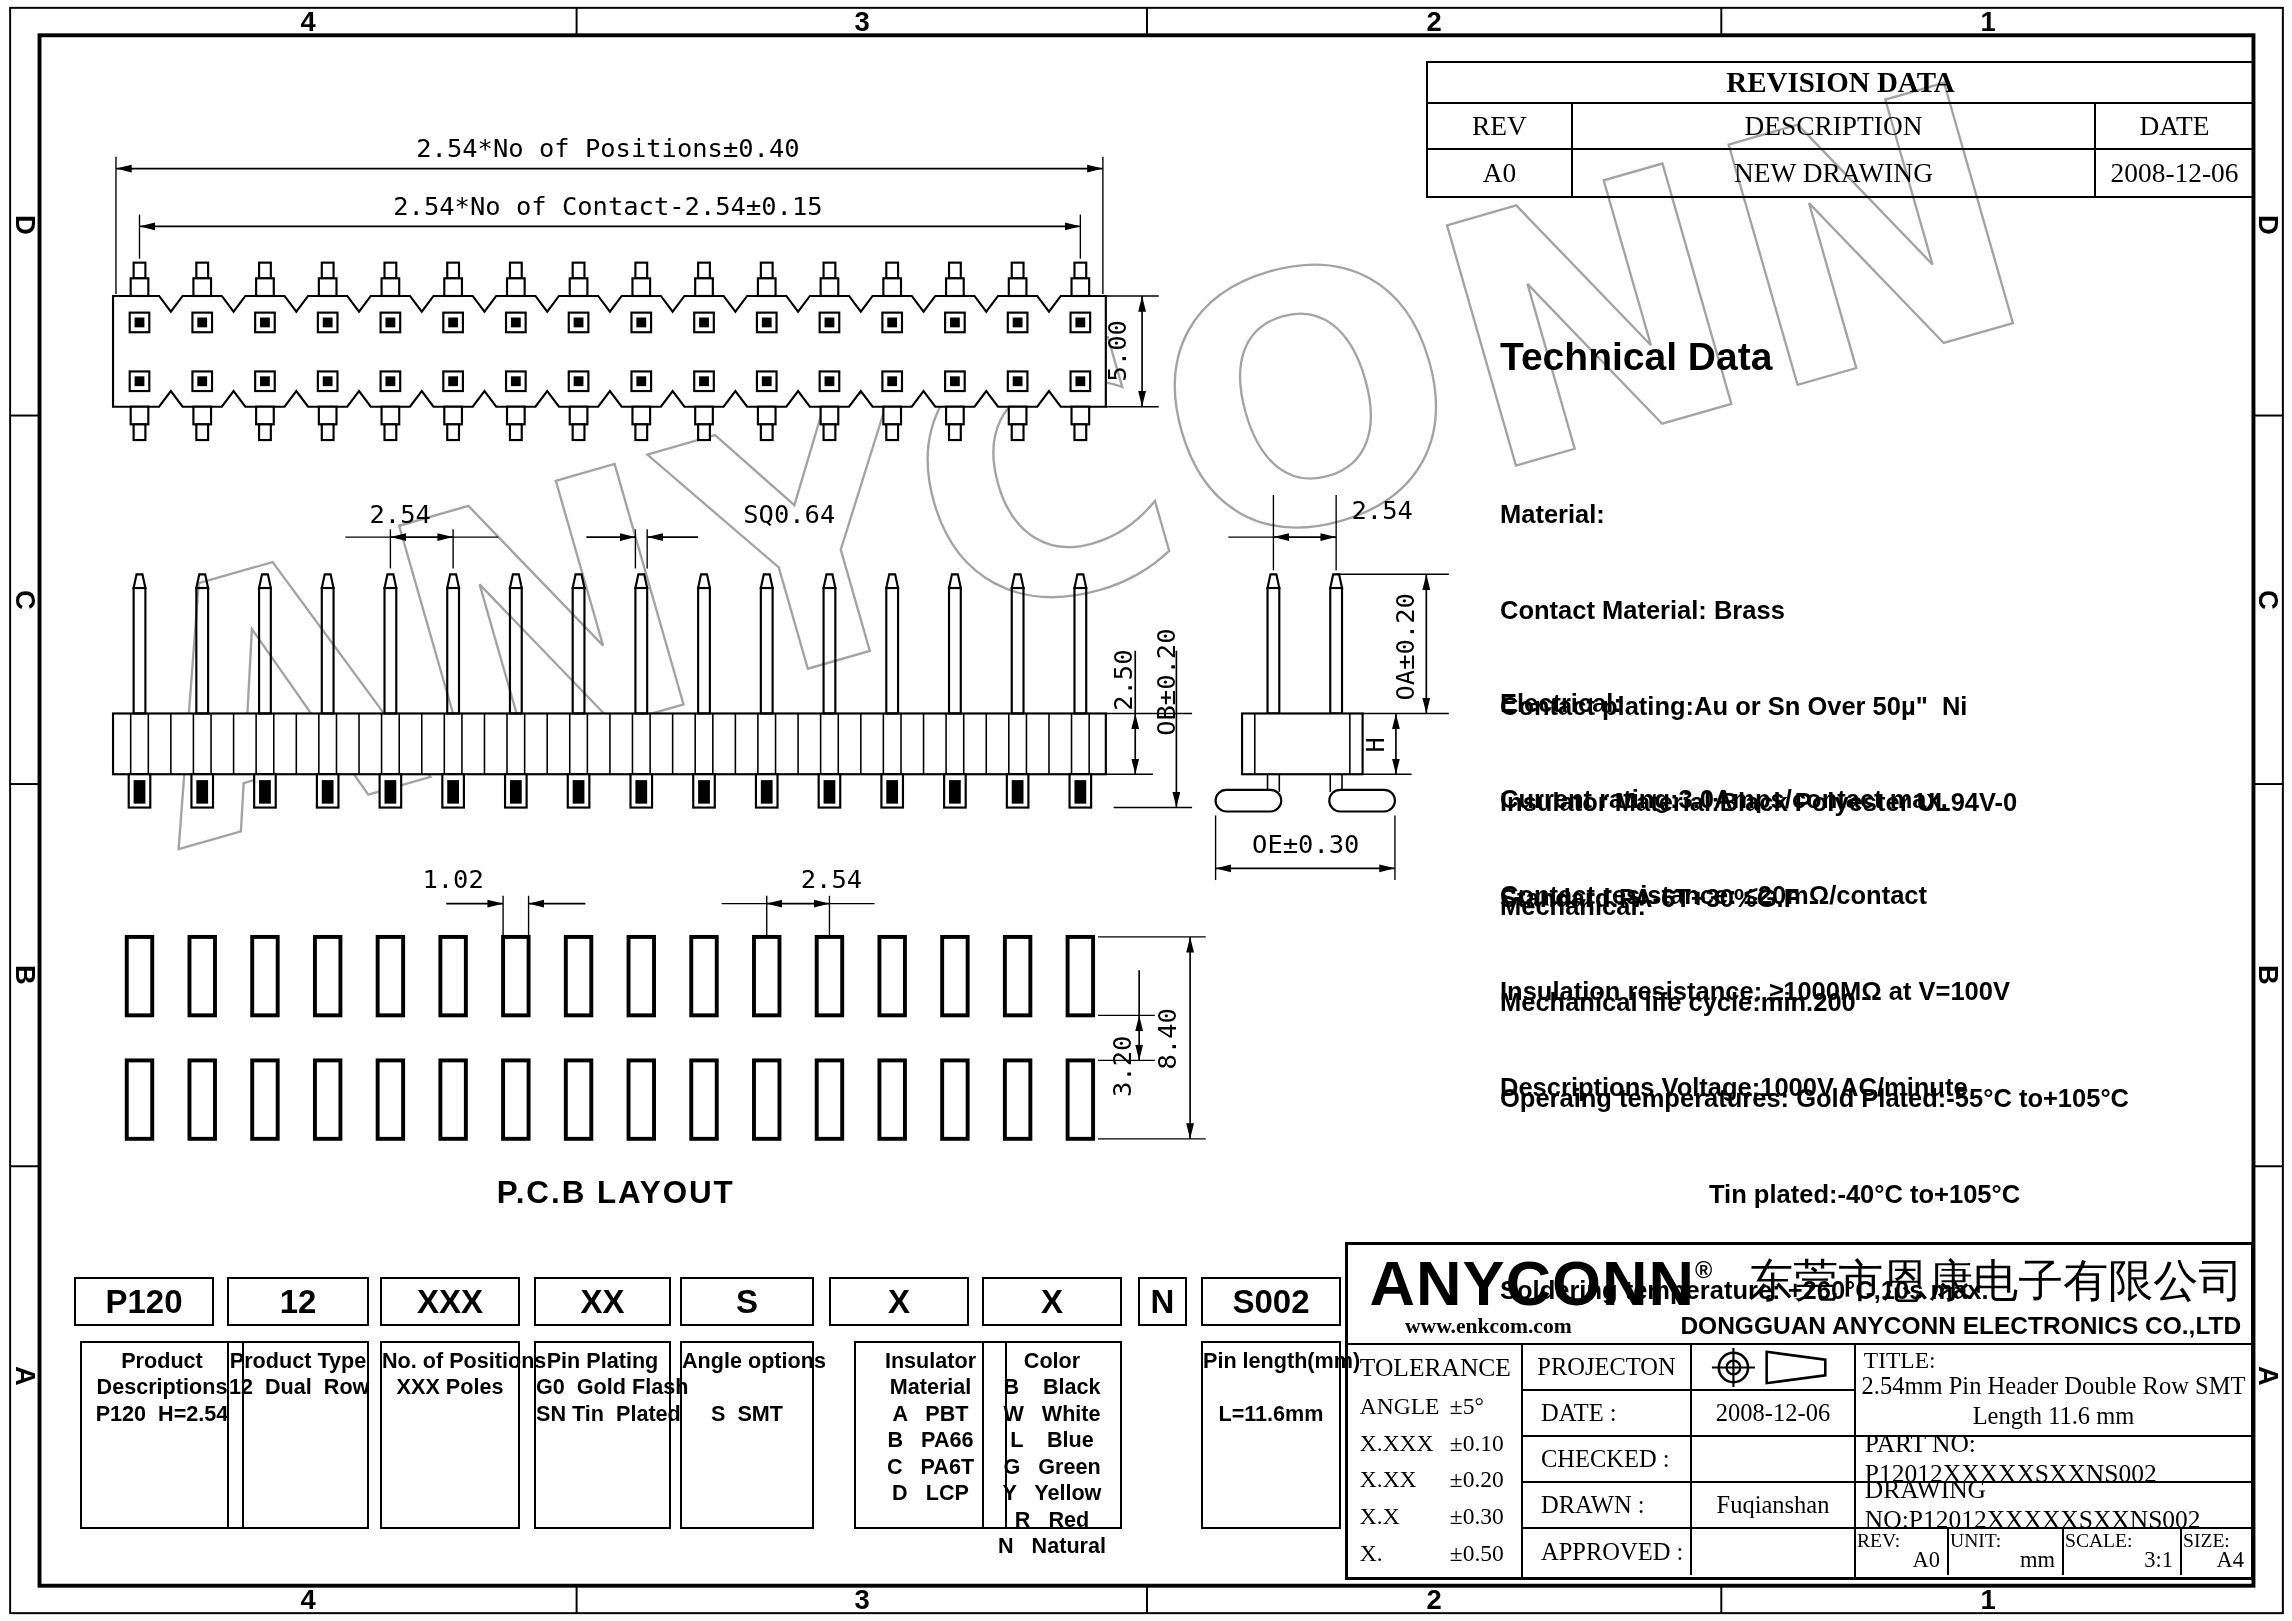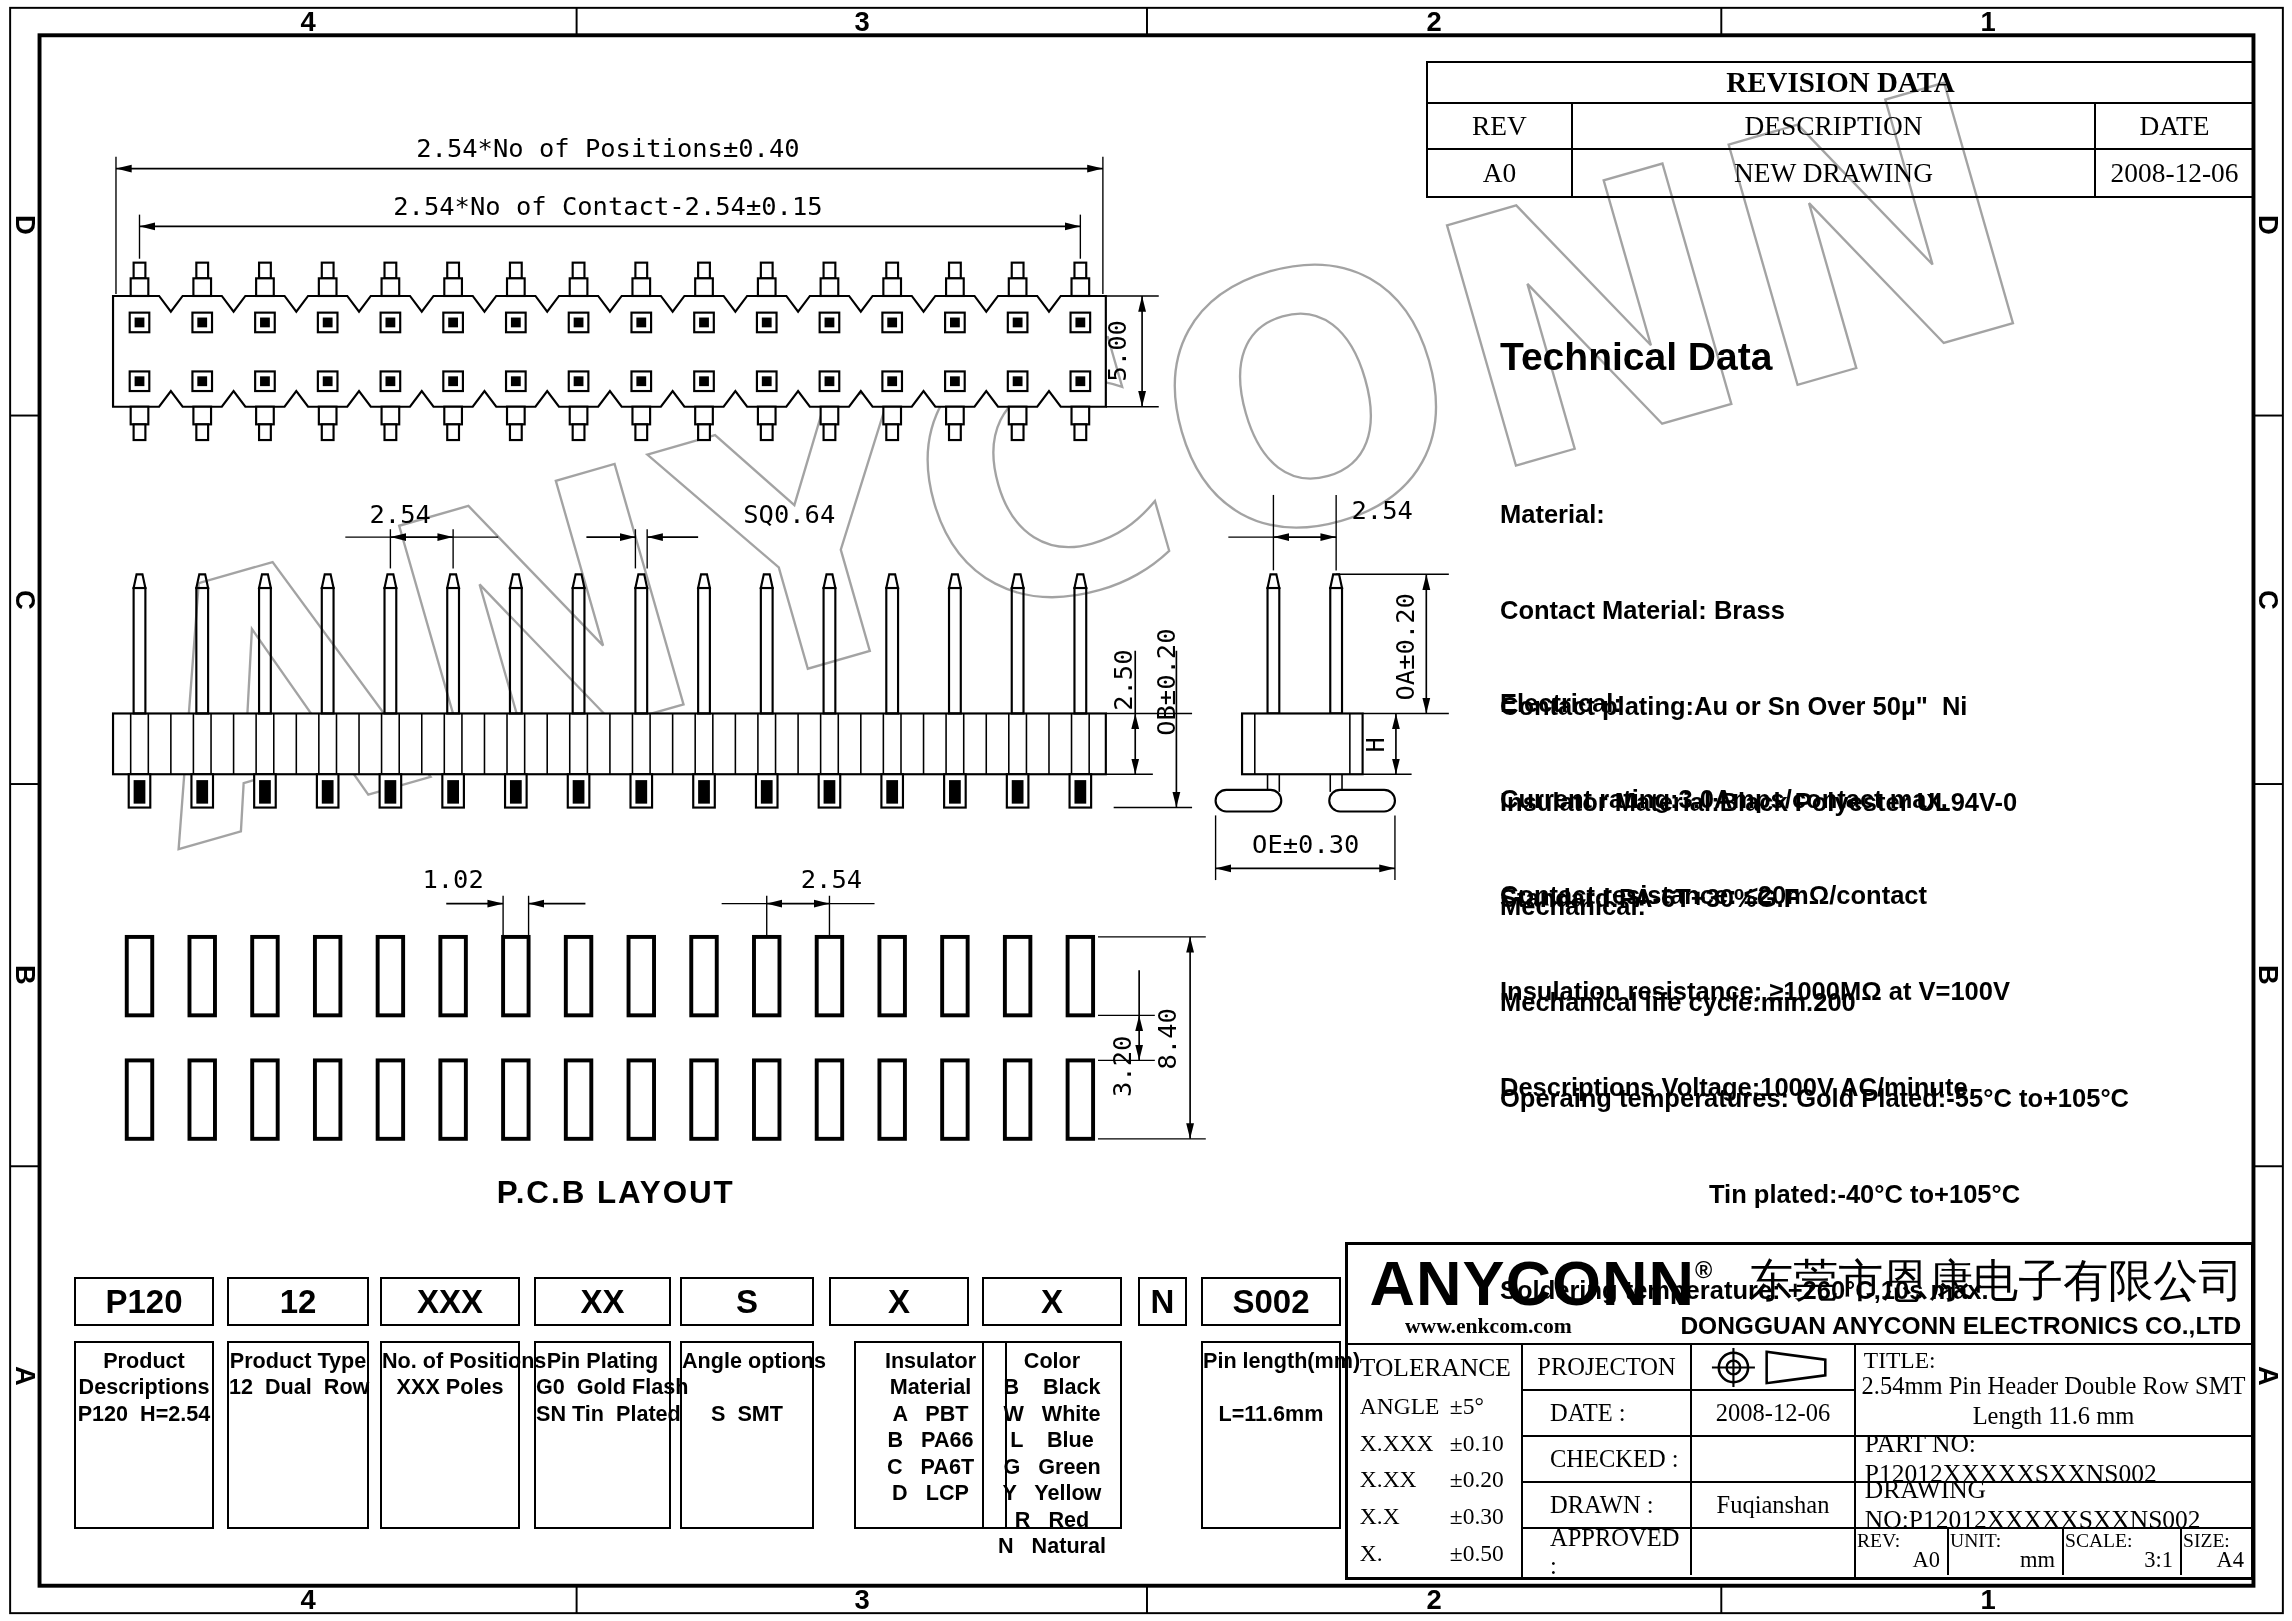--- a/index.html
+++ b/index.html
@@ -56,21 +56,21 @@
   .tb-body{flex:1;display:flex;min-height:0}
   .tb-tol{width:175px;border-right:2.9px solid #000;box-sizing:border-box;display:flex;flex-direction:column;
           justify-content:space-between;padding:7.8px 11.8px 9.8px 11.8px;font-size:23.5px}
   .tol-title{text-align:center;font-size:25.5px}
   .tolrow{display:flex}
   .tolrow .k{width:90px}
   .tb-mid{width:331px;display:flex;flex-direction:column}
   .tb-row{height:46px;display:flex;border-bottom:2.5px solid #000;box-sizing:border-box}
   .tb-row:last-child{border-bottom:none}
   .tb-cellL{width:169px;border-right:2.9px solid #000;box-sizing:border-box;display:flex;align-items:center;
-            padding-left:27px;font-size:24.5px}
+            padding-left:18px;font-size:24.5px}
   .tb-cellL.center{justify-content:center;padding-left:0}
   .tb-cellR{flex:1;display:flex;align-items:center;justify-content:center;font-size:24.5px}
   .tb-right{flex:1;border-left:2.9px solid #000;box-sizing:border-box;display:flex;flex-direction:column}
   .tb-title{height:92px;border-bottom:2.5px solid #000;box-sizing:border-box;position:relative}
   .tb-title .lbl{position:absolute;left:7.8px;top:2px;font-size:23.5px}
   .tb-title .val{position:absolute;left:0;right:0;top:25.5px;text-align:center;font-size:24.5px;line-height:30px;white-space:pre-line}
   .tb-line{height:46px;border-bottom:2.5px solid #000;box-sizing:border-box;display:flex;align-items:center;
            padding-left:8.8px;font-size:25.5px}
   .tb-bot{height:46px;display:flex}
   .tb-bot>div{position:relative;border-left:2.5px solid #000;box-sizing:border-box}
@@ -532,21 +532,21 @@
   <div class="code" style="left:74px;width:140px">P120</div>
   <div class="code" style="left:227px;width:142px">12</div>
   <div class="code" style="left:380px;width:140px">XXX</div>
   <div class="code" style="left:534px;width:137px">XX</div>
   <div class="code" style="left:680px;width:134px">S</div>
   <div class="code" style="left:829px;width:140px">X</div>
   <div class="code" style="left:982px;width:140px">X</div>
   <div class="code" style="left:1138px;width:49px">N</div>
   <div class="code" style="left:1201px;width:140px">S002</div>
 
-  <div class="desc" style="left:74px;width:140px">Product
+  <div class="desc" style="left:80px;width:164px">Product
 Descriptions
 P120  H=2.54</div>
   <div class="desc" style="left:227px;width:142px">Product Type
 12  Dual  Row</div>
   <div class="desc" style="left:380px;width:140px">No. of Positions
 XXX Poles</div>
   <div class="desc" style="left:534px;width:137px">Pin Plating
 G0  Gold Flash
 SN Tin  Plated</div>
   <div class="desc" style="left:680px;width:134px">Angle options

